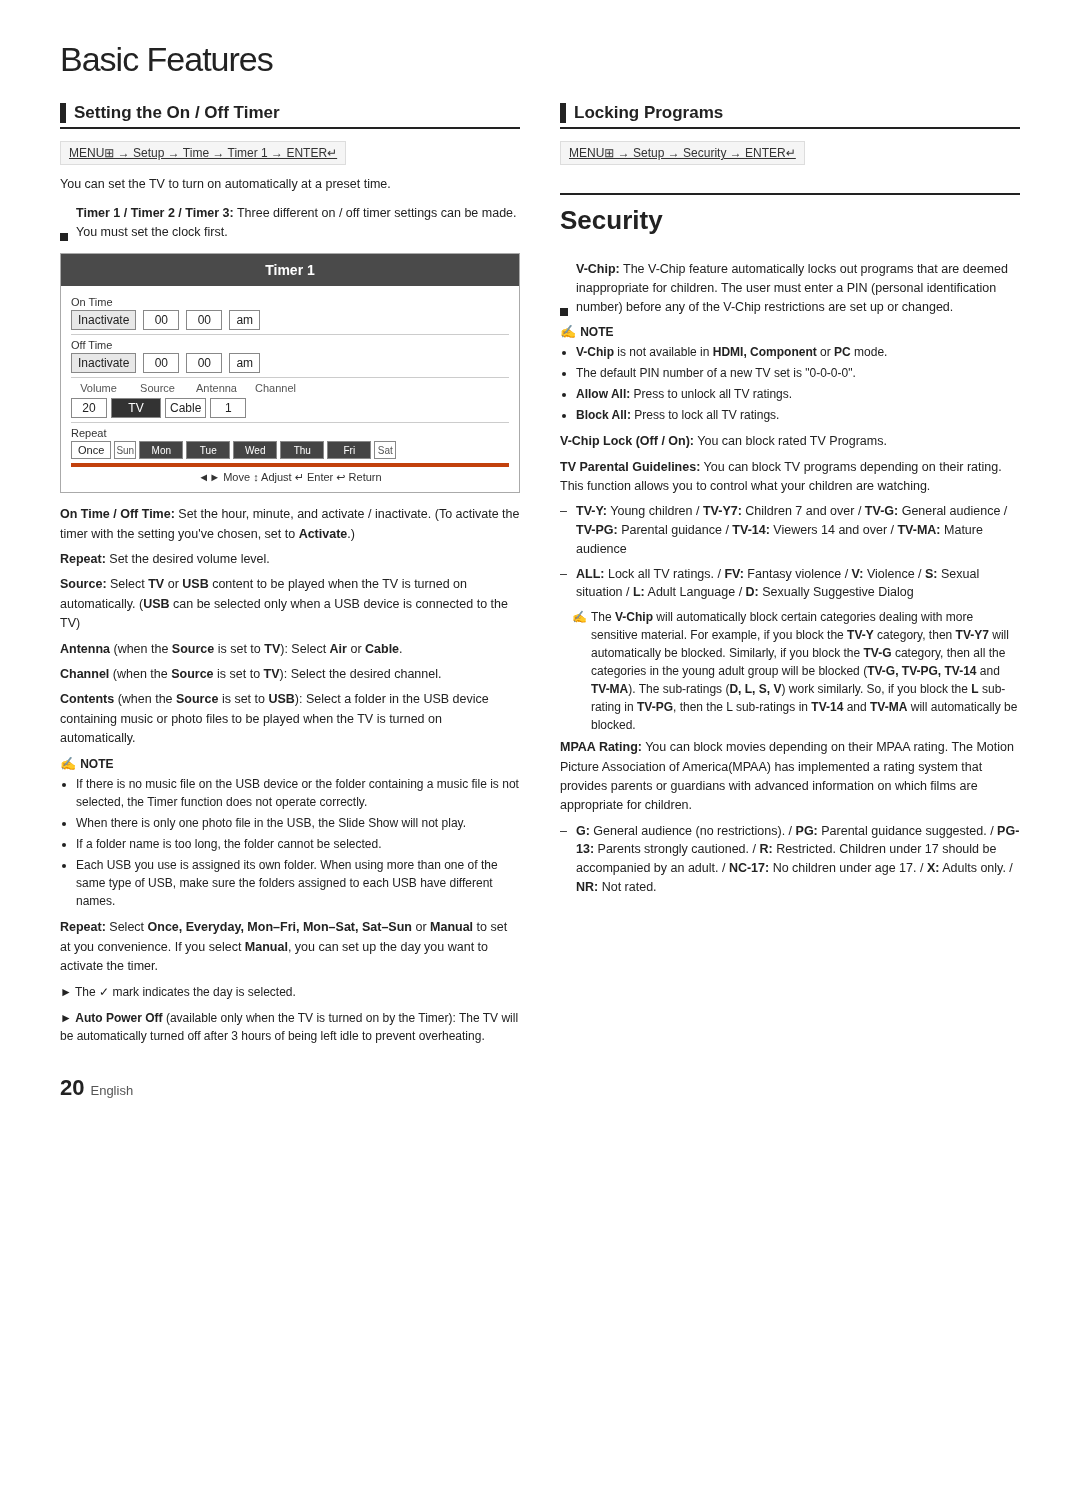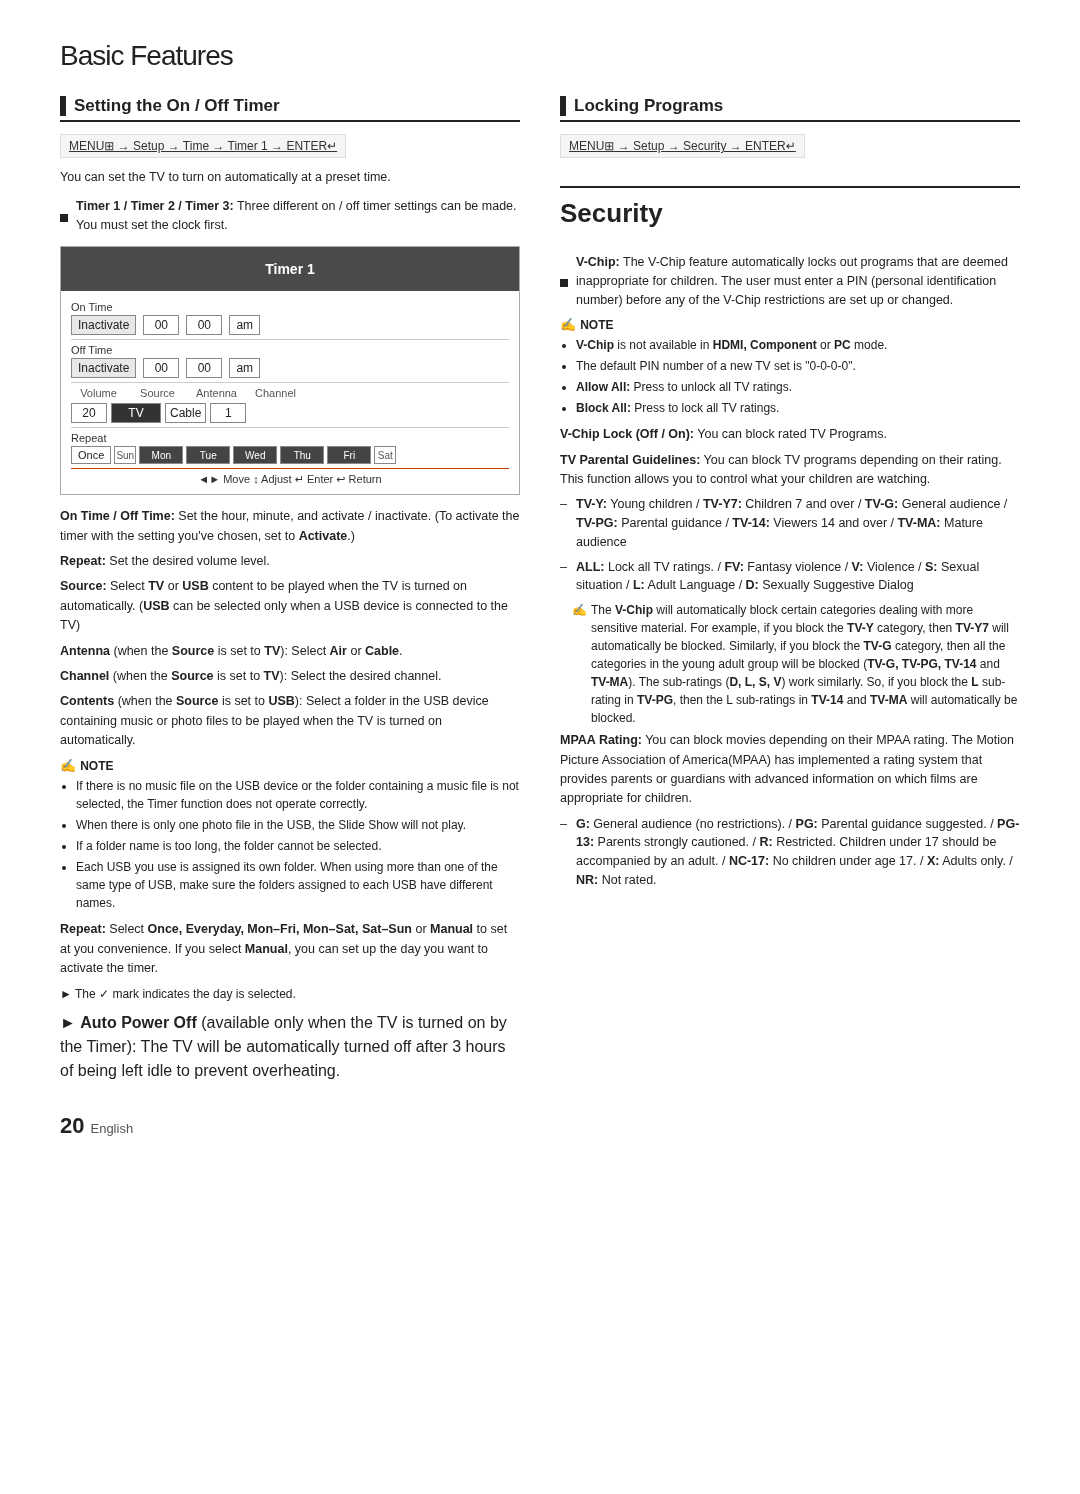--- a/index.html
+++ b/index.html
@@ -6,21 +6,21 @@
     body {
       font-family: Arial, Helvetica, sans-serif;
       font-size: 13px;
       color: #222;
       background: #fff;
       width: 1080px;
       min-height: 1494px;
       padding: 40px 60px 40px 60px;
     }
     .page-title {
-      font-size: 28px;
+      font-size: 34px;
       font-weight: 300;
       color: #222;
       margin-bottom: 24px;
       letter-spacing: -1px;
     }
     .two-col {
       display: flex;
       gap: 40px;
     }
     .col-left {
@@ -62,21 +62,21 @@
       display: inline-block;
       text-decoration: underline;
     }
     .intro-text {
       font-size: 12.5px;
       margin-bottom: 10px;
       line-height: 1.5;
     }
     .bullet-item {
       display: flex;
-      align-items: center;
+      align-items: flex-end;
       margin-bottom: 6px;
     }
     .bullet-square {
       width: 8px;
       height: 8px;
       background: #222;
       flex-shrink: 0;
       margin-top: 4px;
       margin-right: 8px;
     }
@@ -89,21 +89,21 @@
       border: 1px solid #aaa;
       margin: 12px 0;
       background: #fff;
     }
     .timer-title-row {
       background: #4a4a4a;
       color: #fff;
       text-align: center;
       font-size: 14px;
       font-weight: bold;
-      padding: 14px 0;
+      padding: 8px 0;
     }
     .timer-inner {
       padding: 6px 10px 8px 10px;
     }
     .timer-row-label {
       font-size: 11px;
       color: #333;
       margin-bottom: 2px;
       margin-top: 4px;
     }
@@ -208,21 +208,21 @@
       background: #444;
       font-size: 10px;
       text-align: center;
       line-height: 18px;
       color: #fff;
     }
     .timer-nav-row {
       text-align: center;
       font-size: 11px;
       color: #333;
-      border-top: 1px solid #c2410c;
+      border-top: 4px solid #c2410c;
       padding-top: 4px;
       margin-top: 4px;
     }
     .body-text {
       font-size: 12.5px;
       line-height: 1.55;
       margin-bottom: 6px;
     }
     .note-block {
       margin: 8px 0;
@@ -246,21 +246,21 @@
       line-height: 1.5;
       margin-bottom: 3px;
       list-style: disc;
     }
     .checkmark-text {
       font-size: 12px;
       line-height: 1.5;
       margin: 4px 0;
     }
     .auto-power-text {
-      font-size: 16px;
+      font-size: 12px;
       line-height: 1.5;
       margin-top: 8px;
     }
     
     .security-title {
       font-size: 26px;
       font-weight: bold;
       margin: 18px 0 24px 0;
       border-top: 2px solid #222;
       padding-top: 10px;

